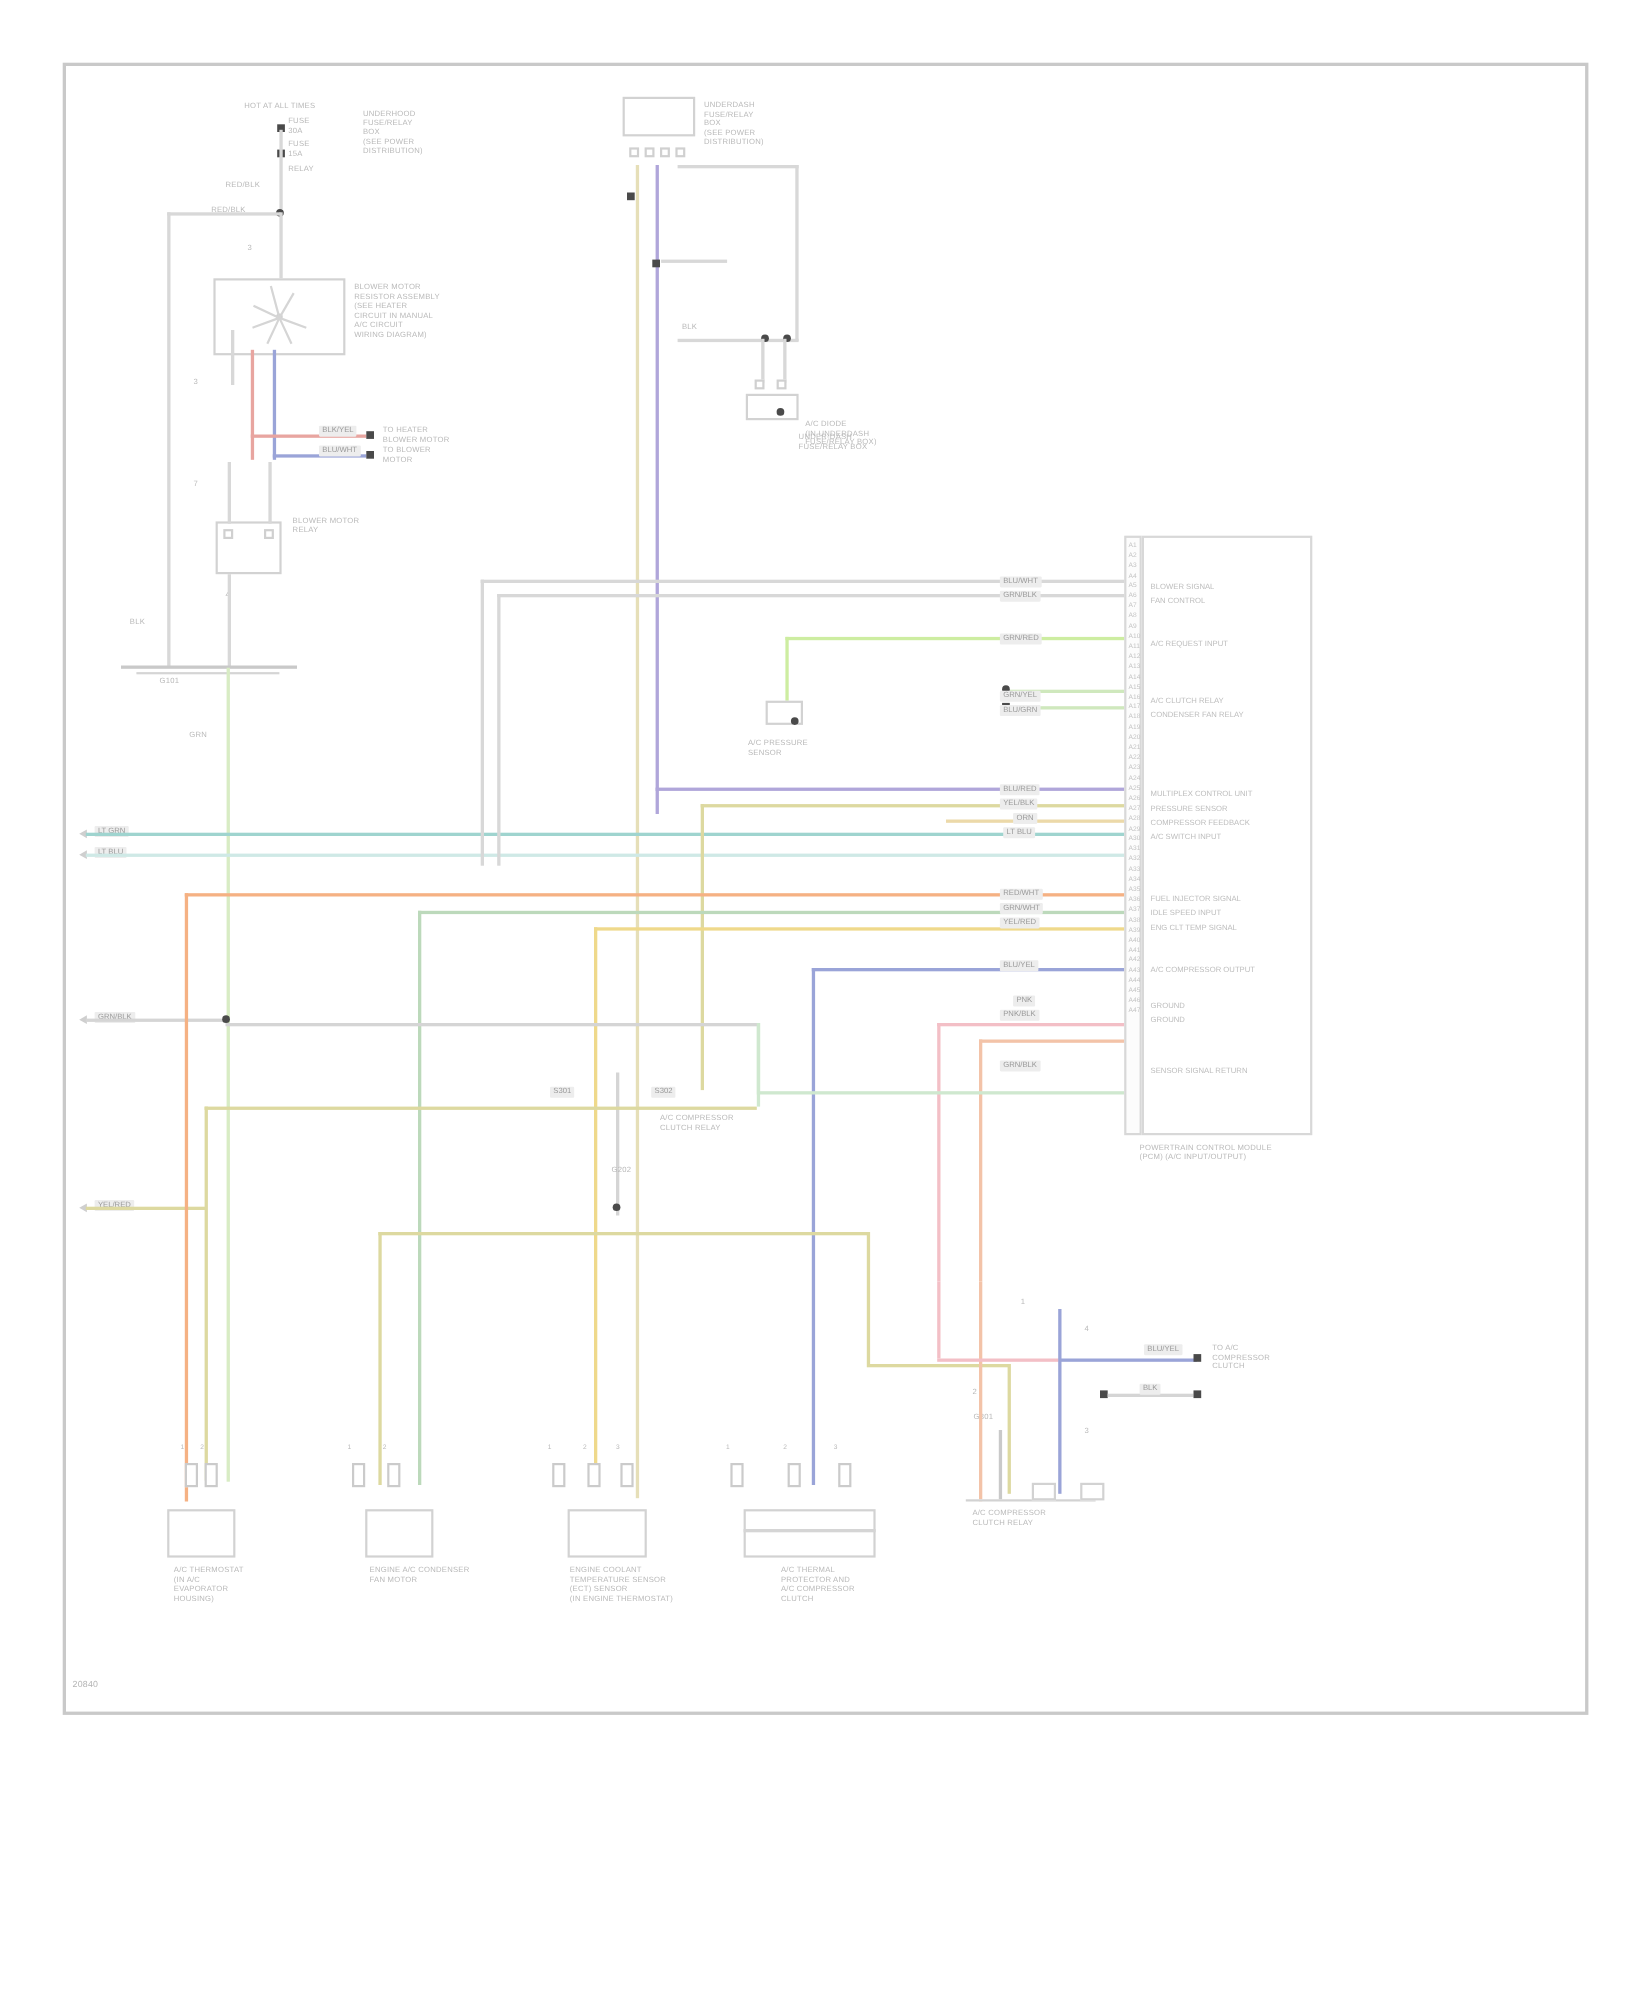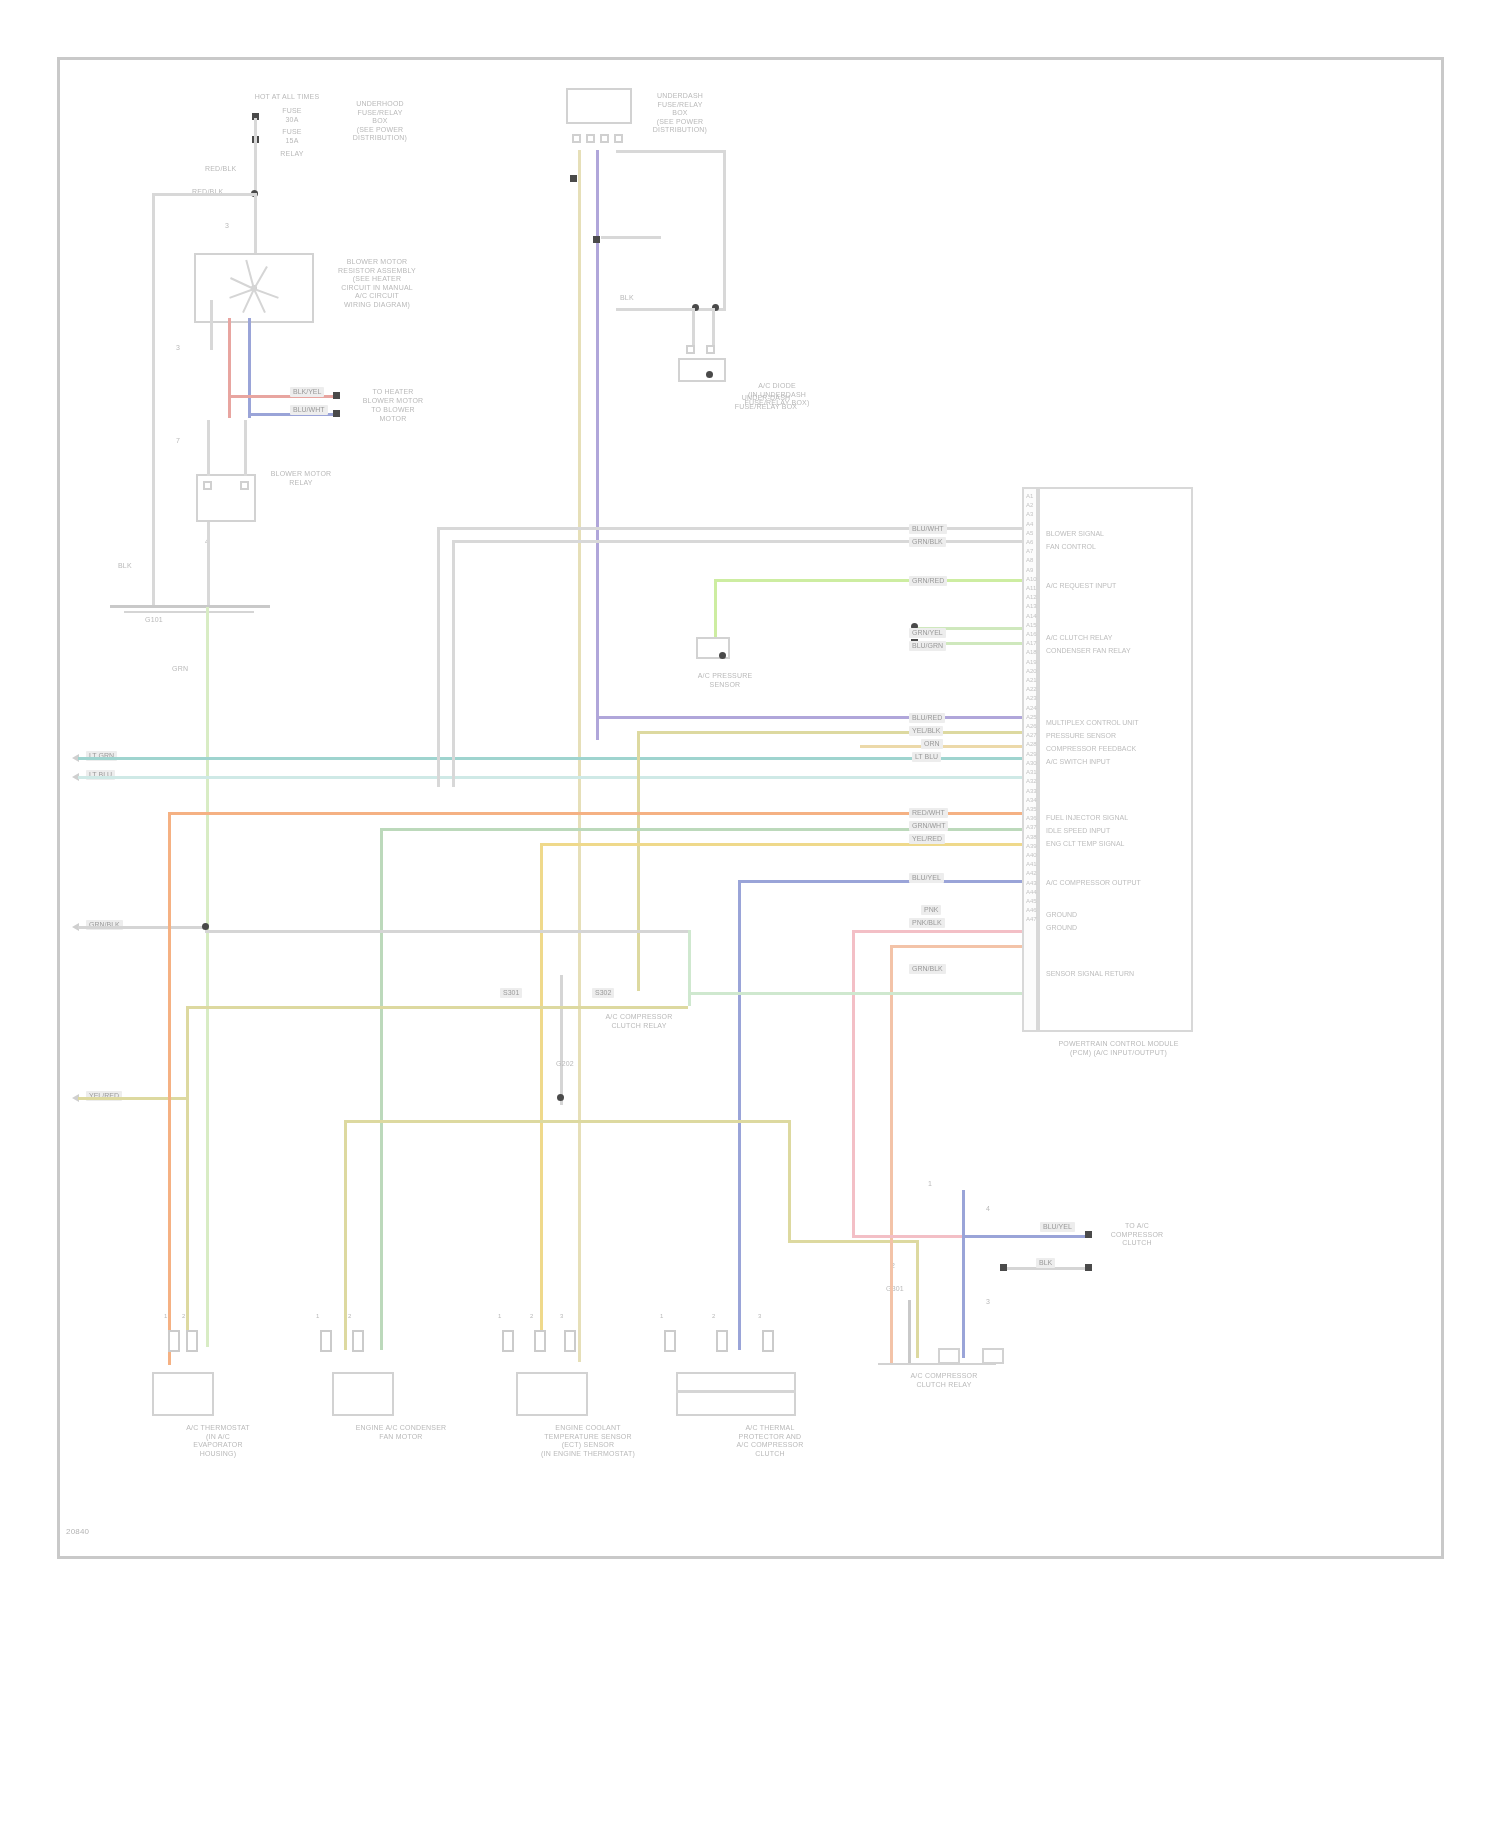--- a/index.html
+++ b/index.html
@@ -9,21 +9,21 @@
   
   #frame{position:absolute;left:57px;top:57px;width:1387px;height:1502px;
          border:3px solid #c9c9c9;background:#fff;box-sizing:border-box;}
 
   
   .w{position:absolute;}                 
   .h{height:3px;}
   .v{width:3px;}
   .box{position:absolute;border:2px solid #d2d2d2;background:#fff;box-sizing:border-box;}
   .lbl{position:absolute;color:#b9b9b9;font-size:7px;line-height:8.5px;
-       letter-spacing:.2px;white-space:pre;text-align:center;}
+       letter-spacing:.2px;white-space:pre;}
   .wlbl{position:absolute;color:#9a9a9a;font-size:7px;line-height:8px;
         background:#ededed;padding:1px 3px;white-space:nowrap;border-radius:1px;}
   .dot{position:absolute;width:7px;height:7px;background:#4a4a4a;border-radius:50%;}
   .sq{position:absolute;width:7px;height:7px;background:#4a4a4a;}
   .pinrow{position:absolute;color:#c4c4c4;font-size:6px;line-height:9.2px;white-space:pre;}
   .arrow{position:absolute;width:0;height:0;border-top:4px solid transparent;
          border-bottom:4px solid transparent;border-right:7px solid #cfcfcf;}
   .cterm{position:absolute;width:9px;height:9px;border:2px solid #d0d0d0;background:#fff;box-sizing:border-box;}
 
   

